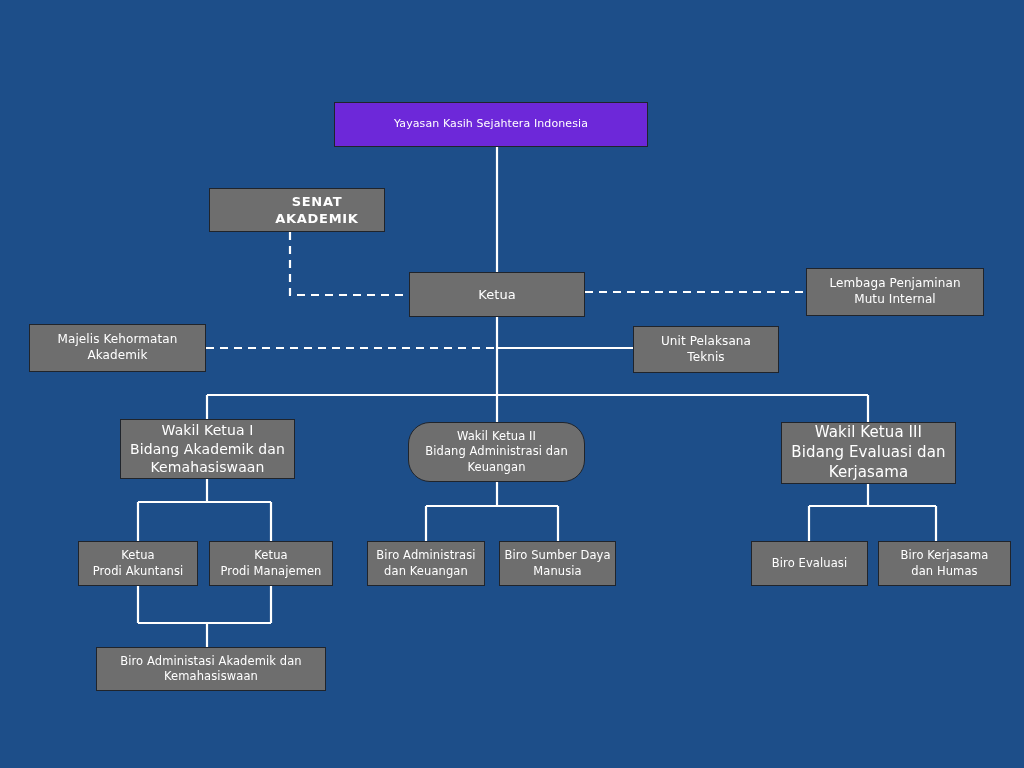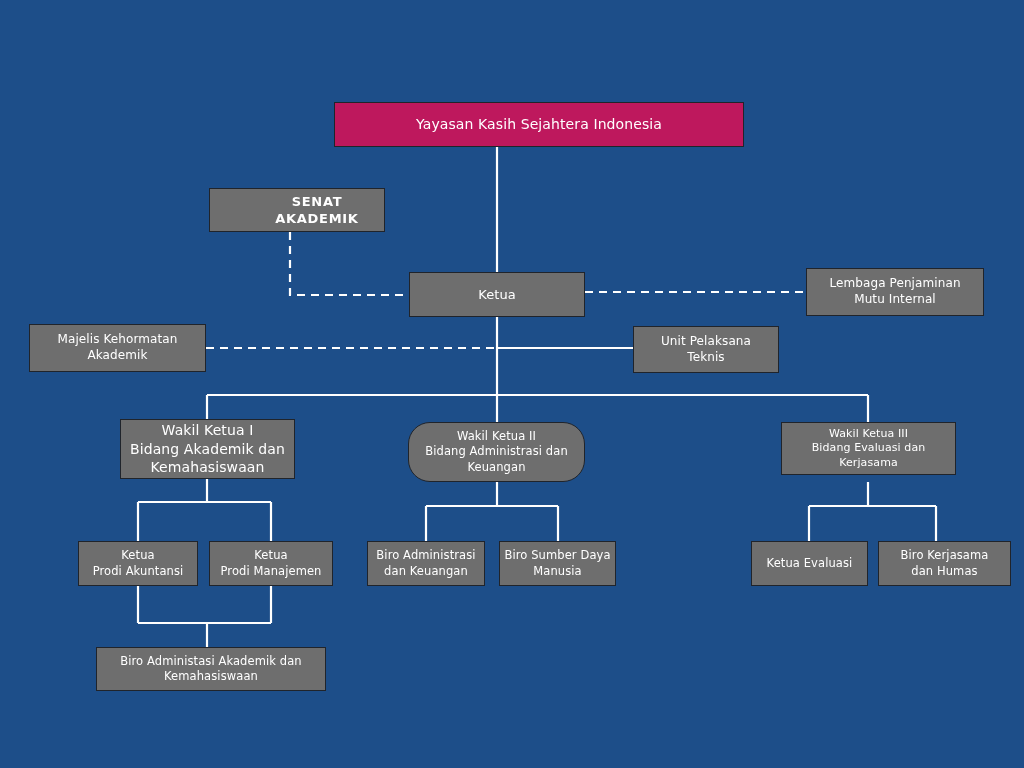--- a/index.html
+++ b/index.html
@@ -72,45 +72,45 @@
       <polyline points="497,482 497,506" fill="none" stroke="#ffffff" stroke-width="2.2" stroke-linecap="butt" stroke-linejoin="miter"></polyline>
       <polyline points="426,506 558,506" fill="none" stroke="#ffffff" stroke-width="2.2" stroke-linecap="butt" stroke-linejoin="miter"></polyline>
       <polyline points="426,506 426,541" fill="none" stroke="#ffffff" stroke-width="2.2" stroke-linecap="butt" stroke-linejoin="miter"></polyline>
       <polyline points="558,506 558,541" fill="none" stroke="#ffffff" stroke-width="2.2" stroke-linecap="butt" stroke-linejoin="miter"></polyline>
       <polyline points="868,482 868,506" fill="none" stroke="#ffffff" stroke-width="2.2" stroke-linecap="butt" stroke-linejoin="miter"></polyline>
       <polyline points="809,506 936,506" fill="none" stroke="#ffffff" stroke-width="2.2" stroke-linecap="butt" stroke-linejoin="miter"></polyline>
       <polyline points="809,506 809,541" fill="none" stroke="#ffffff" stroke-width="2.2" stroke-linecap="butt" stroke-linejoin="miter"></polyline>
       <polyline points="936,506 936,541" fill="none" stroke="#ffffff" stroke-width="2.2" stroke-linecap="butt" stroke-linejoin="miter"></polyline>
     </svg>
   <div id="node-layer">
-      <div class="node" style="left: 334px; top: 102px; width: 410px; height: 45px; font-size: 14px; background: #be185d; border-color: rgb(32, 36, 43); color: rgb(255, 255, 255);">Yayasan Kasih Sejahtera Indonesia</div>
+      <div class="node" style="left: 334px; top: 102px; width: 314px; height: 45px; font-size: 11px; background: #6d28d9; border-color: rgb(32, 36, 43); color: rgb(255, 255, 255);">Yayasan Kasih Sejahtera Indonesia</div>
       <div class="node emphasis" style="left: 209px; top: 188px; width: 176px; height: 44px; font-size: 13px; background: rgb(110, 110, 110); border-color: rgb(32, 36, 43); color: rgb(255, 255, 255);">SENAT AKADEMIK</div>
       <div class="node" style="left: 409px; top: 272px; width: 176px; height: 45px; font-size: 13px; background: rgb(110, 110, 110); border-color: rgb(32, 36, 43); color: rgb(255, 255, 255);">Ketua</div>
       <div class="node" style="left: 806px; top: 268px; width: 178px; height: 48px; font-size: 12px; background: rgb(110, 110, 110); border-color: rgb(32, 36, 43); color: rgb(255, 255, 255);">Lembaga Penjaminan
 Mutu Internal</div>
       <div class="node" style="left: 29px; top: 324px; width: 177px; height: 48px; font-size: 12px; background: rgb(110, 110, 110); border-color: rgb(32, 36, 43); color: rgb(255, 255, 255);">Majelis Kehormatan
 Akademik</div>
       <div class="node" style="left: 633px; top: 326px; width: 146px; height: 47px; font-size: 12px; background: rgb(110, 110, 110); border-color: rgb(32, 36, 43); color: rgb(255, 255, 255);">Unit Pelaksana
 Teknis</div>
       <div class="node" style="left: 120px; top: 419px; width: 175px; height: 60px; font-size: 14px; background: rgb(110, 110, 110); border-color: rgb(32, 36, 43); color: rgb(255, 255, 255);">Wakil Ketua I
 Bidang Akademik dan
 Kemahasiswaan</div>
       <div class="node" style="left: 408px; top: 422px; width: 177px; height: 60px; font-size: 11.5px; background: rgb(110, 110, 110); border-color: rgb(32, 36, 43); color: rgb(255, 255, 255); border-radius: 22px;">Wakil Ketua II
 Bidang Administrasi dan
 Keuangan</div>
-      <div class="node" style="left: 781px; top: 422px; width: 175px; height: 53px; font-size: 11px; background: rgb(110, 110, 110); border-color: rgb(32, 36, 43); color: rgb(255, 255, 255);">Wakil Ketua III
+      <div class="node" style="left: 781px; top: 422px; width: 175px; height: 62px; font-size: 15px; background: rgb(110, 110, 110); border-color: rgb(32, 36, 43); color: rgb(255, 255, 255);">Wakil Ketua III
 Bidang Evaluasi dan
 Kerjasama</div>
       <div class="node" style="left: 78px; top: 541px; width: 120px; height: 45px; font-size: 11.5px; background: rgb(110, 110, 110); border-color: rgb(32, 36, 43); color: rgb(255, 255, 255);">Ketua
 Prodi Akuntansi</div>
       <div class="node" style="left: 209px; top: 541px; width: 124px; height: 45px; font-size: 11.5px; background: rgb(110, 110, 110); border-color: rgb(32, 36, 43); color: rgb(255, 255, 255);">Ketua
 Prodi Manajemen</div>
       <div class="node" style="left: 367px; top: 541px; width: 118px; height: 45px; font-size: 11.5px; background: rgb(110, 110, 110); border-color: rgb(32, 36, 43); color: rgb(255, 255, 255);">Biro Administrasi
 dan Keuangan</div>
       <div class="node" style="left: 499px; top: 541px; width: 117px; height: 45px; font-size: 11.5px; background: rgb(110, 110, 110); border-color: rgb(32, 36, 43); color: rgb(255, 255, 255);">Biro Sumber Daya
 Manusia</div>
-      <div class="node" style="left: 751px; top: 541px; width: 117px; height: 45px; font-size: 11.5px; background: rgb(110, 110, 110); border-color: rgb(32, 36, 43); color: rgb(255, 255, 255);">Ketua Evaluasi</div>
+      <div class="node" style="left: 751px; top: 541px; width: 117px; height: 45px; font-size: 11.5px; background: rgb(110, 110, 110); border-color: rgb(32, 36, 43); color: rgb(255, 255, 255);">Biro Evaluasi</div>
       <div class="node" style="left: 878px; top: 541px; width: 133px; height: 45px; font-size: 11.5px; background: rgb(110, 110, 110); border-color: rgb(32, 36, 43); color: rgb(255, 255, 255);">Biro Kerjasama
 dan Humas</div>
       <div class="node" style="left: 96px; top: 647px; width: 230px; height: 44px; font-size: 11.5px; background: rgb(110, 110, 110); border-color: rgb(32, 36, 43); color: rgb(255, 255, 255);">Biro Administasi Akademik dan
 Kemahasiswaan</div>
     </div>
 </div>
 
 </body></html>

